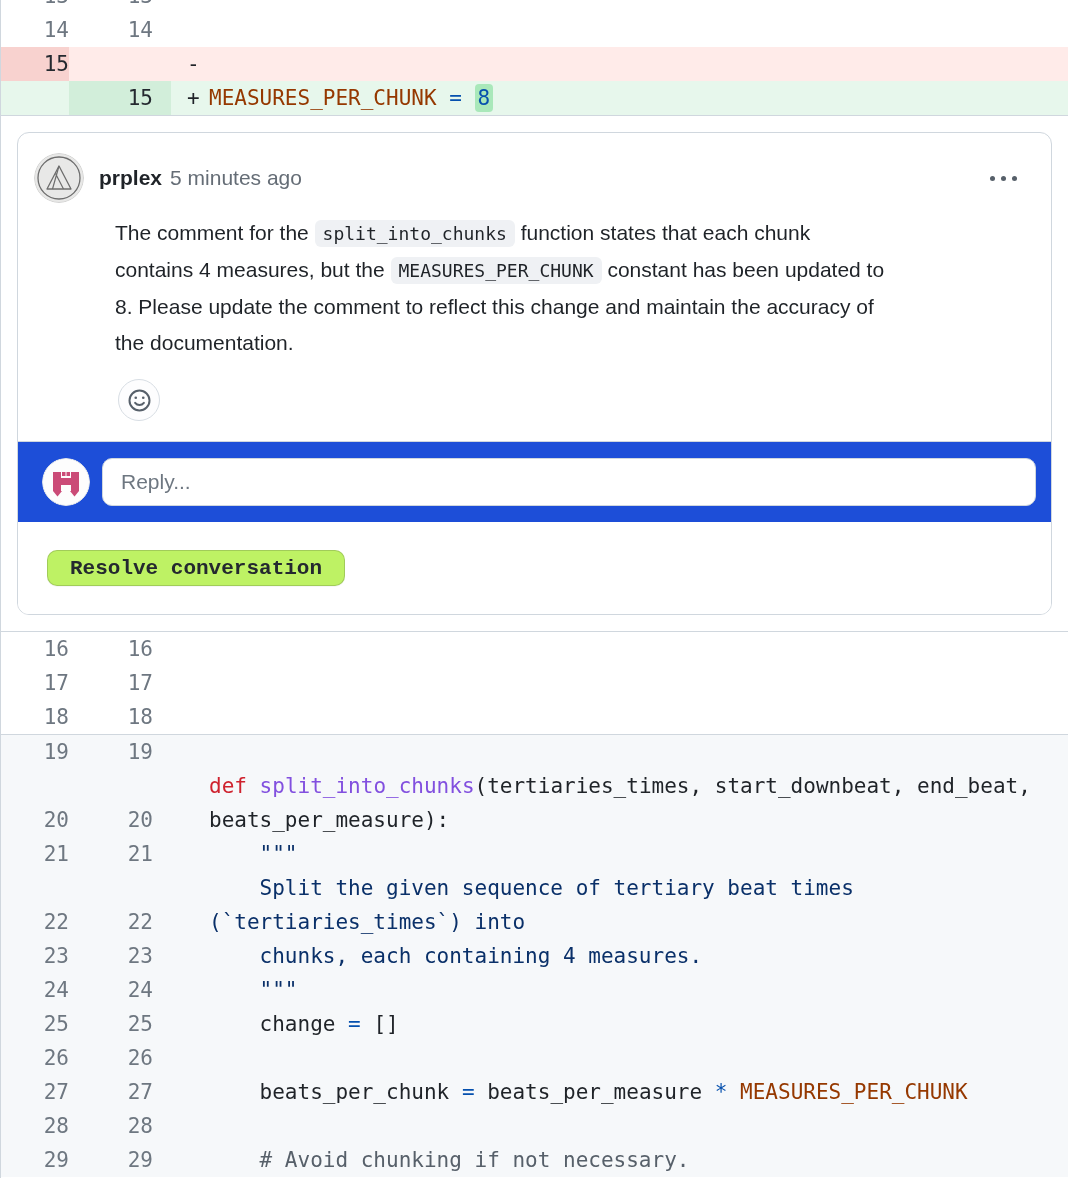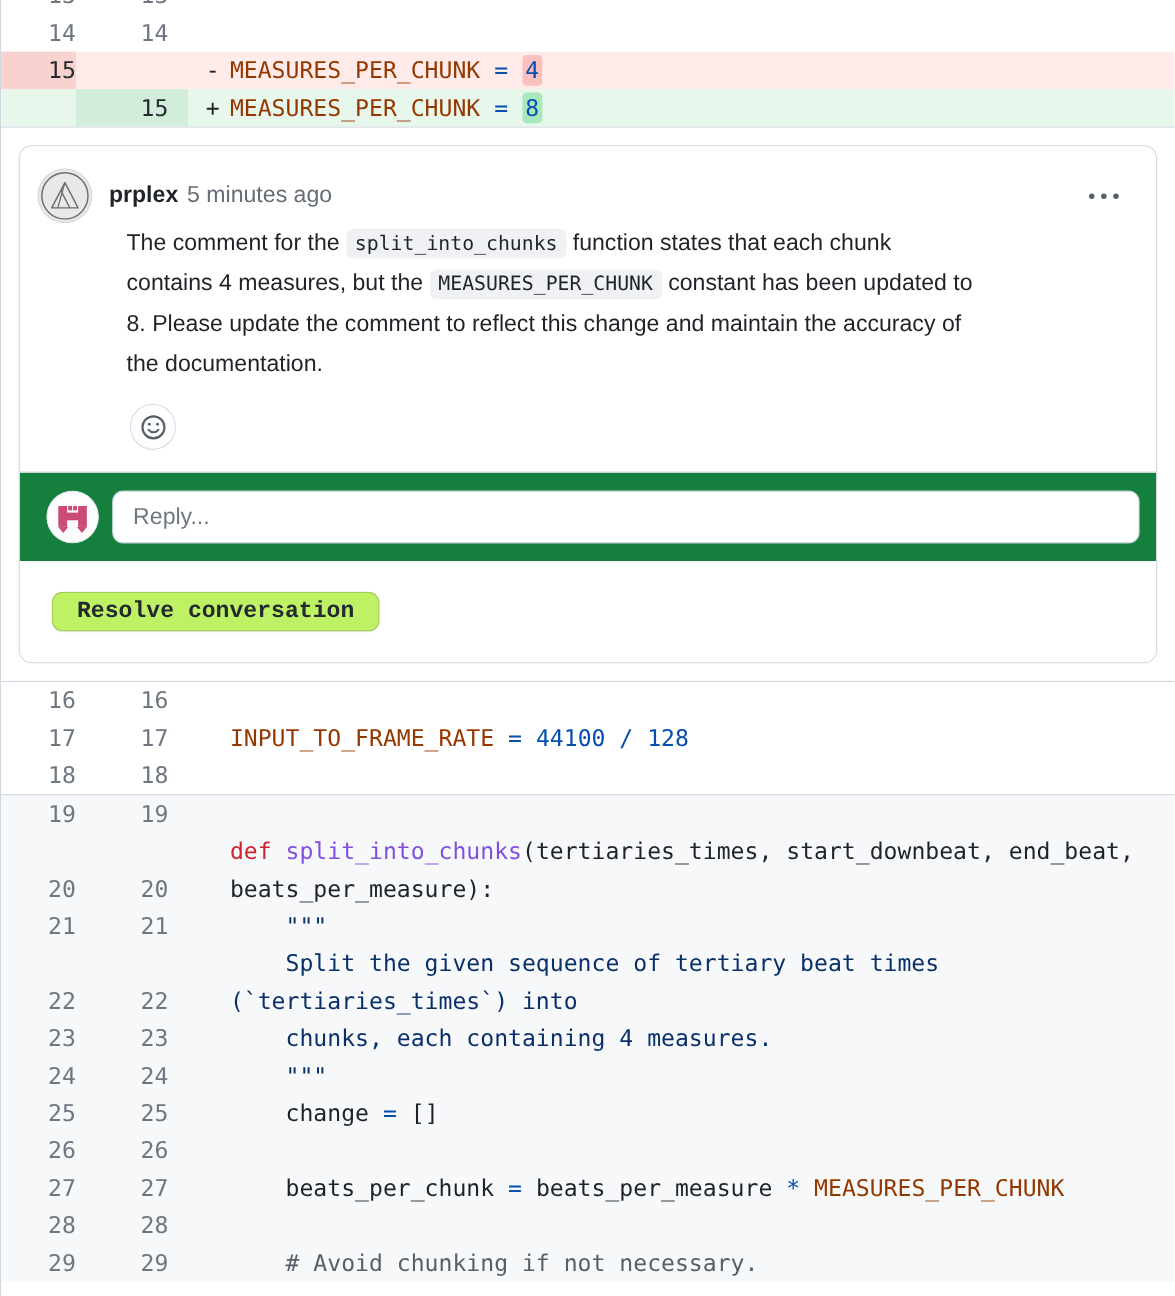--- a/index.html
+++ b/index.html
@@ -37,25 +37,25 @@
   .thread { background:#fff; border-top:1px solid #d0d7de; border-bottom:1px solid #d0d7de; padding:16px; }
   .card { border:1px solid #d0d7de; border-radius:12px; background:#fff; overflow:hidden; }
   .card-main { padding:20px 32px 0 16px; }
   .c-header { display:flex; align-items:center; height:50px; }
   .avatar { width:50px; height:50px; border-radius:50%; flex:none; cursor:pointer; }
   .c-meta { margin-left:15px; font-size:21px; display:flex; align-items:baseline; gap:8px; }
   .c-author { font-weight:700; color:#1f2328; cursor:pointer; }
   .c-time { color:#656d76; cursor:pointer; }
   .kebab { margin-left:auto; display:flex; gap:6px; align-items:center; cursor:pointer; padding:6px 2px; background:none; border:none; }
   .kebab i { width:5px; height:5px; border-radius:50%; background:#57606a; display:block; }
-  .c-body { margin:0 0 0 81px; font-size:21px; line-height:36px; color:#1f2328; }
+  .c-body { margin:12px 0 0 81px; font-size:21px; line-height:36px; color:#1f2328; }
   .inline-code { font-family:"DejaVu Sans Mono","Liberation Mono",monospace; font-size:18px; background:#eff1f4; border-radius:6px; padding:3px 8px; }
   .emoji-row { margin:18px 0 20px 84px; }
   .emoji-btn { width:42px; height:42px; border-radius:50%; border:1px solid #d8dee4; background:#fdfdfe; display:flex; align-items:center; justify-content:center; cursor:pointer; }
-  .reply-row { display:flex; gap:12px; background:#15803d; border-top:1px solid #d0d7de; padding:16px 15px 16px 24px; }
+  .reply-row { display:flex; gap:12px; background:#1d4ed8; border-top:1px solid #d0d7de; padding:16px 15px 16px 24px; }
   .reply-avatar { width:48px; height:48px; border-radius:50%; flex:none; cursor:pointer; }
   .reply-input { flex:1; height:48px; border:1px solid #d0d7de; border-radius:10px; background:#fff; font-family:"Liberation Sans","DejaVu Sans",sans-serif; font-size:21px; color:#1f2328; padding:0 18px; outline:none; }
   .reply-input::placeholder { color:#6e7781; }
   .resolve-row { background:#fff; padding:28px 16px 28px 29px; }
   .resolve-btn { font-family:Liberation Mono, monospace; font-size:21px; font-weight:600; color:#24292f; background:#bef264; border:1px solid rgba(31,35,40,0.18); border-radius:10px; padding:0 22px; height:36px; cursor:pointer; box-shadow:0 1px 0 rgba(31,35,40,0.04); }
 </style>
 </head>
 <body>
 
 <div class="page">
@@ -69,21 +69,20 @@
       </div>
       <div class="diff-row context">
         <span class="ln ln-old">14</span>
         <span class="ln ln-new">14</span>
         <span class="sign"></span>
       </div>
       <div class="diff-row removed">
         <span class="ln ln-old">15</span>
         <span class="ln ln-new"></span>
         <span class="sign">-</span>
-        <span class="code"><span class="tok-const">MEASURES_PER_CHUNK</span><span class="tok-plain"> </span><span class="tok-op">=</span><span class="tok-plain"> </span><span class="tok-num hl-del">4</span></span>
       </div>
       <div class="diff-row added">
         <span class="ln ln-old"></span>
         <span class="ln ln-new">15</span>
         <span class="sign">+</span>
         <span class="code"><span class="tok-const">MEASURES_PER_CHUNK</span><span class="tok-plain"> </span><span class="tok-op">=</span><span class="tok-plain"> </span><span class="tok-num hl-ins">8</span></span>
       </div>
     </div>
 
   <div class="thread">
@@ -140,21 +139,20 @@
   <div class="diff-section sec-mid">
       <div class="diff-row context">
         <span class="ln ln-old">16</span>
         <span class="ln ln-new">16</span>
         <span class="sign"></span>
       </div>
       <div class="diff-row context">
         <span class="ln ln-old">17</span>
         <span class="ln ln-new">17</span>
         <span class="sign"></span>
-        <span class="code"><span class="tok-const">INPUT_TO_FRAME_RATE</span><span class="tok-plain"> </span><span class="tok-op">=</span><span class="tok-plain"> </span><span class="tok-num">44100</span><span class="tok-plain"> </span><span class="tok-op">/</span><span class="tok-plain"> </span><span class="tok-num">128</span></span>
       </div>
       <div class="diff-row context">
         <span class="ln ln-old">18</span>
         <span class="ln ln-new">18</span>
         <span class="sign"></span>
         <span class="code"></span>
       </div>
     </div>
 
   <div class="diff-section sec-tail">

